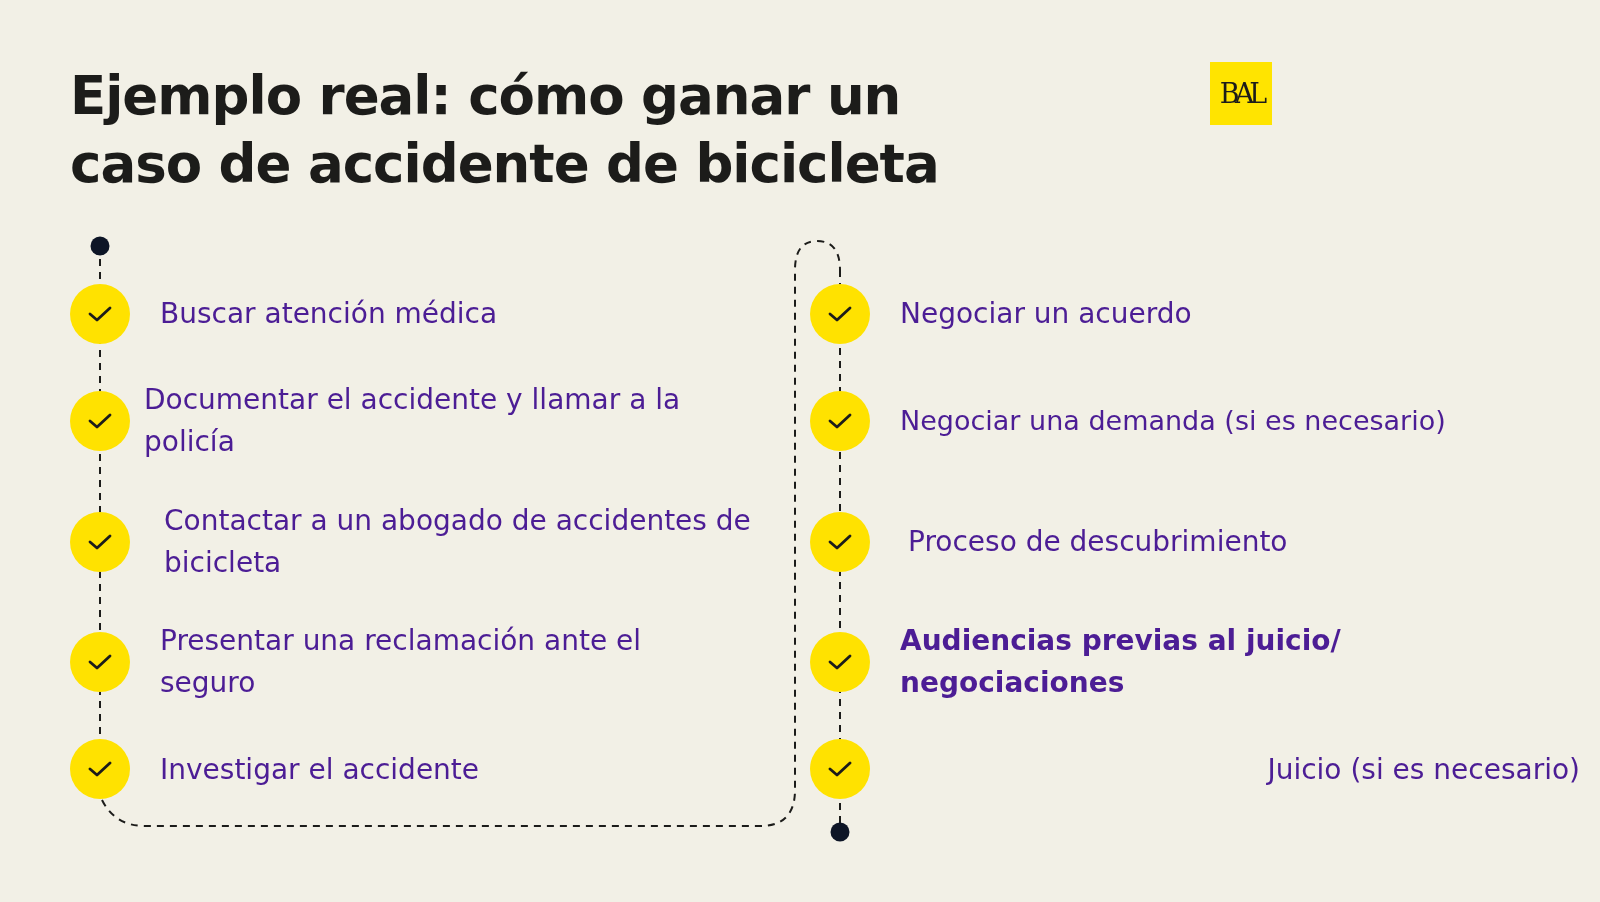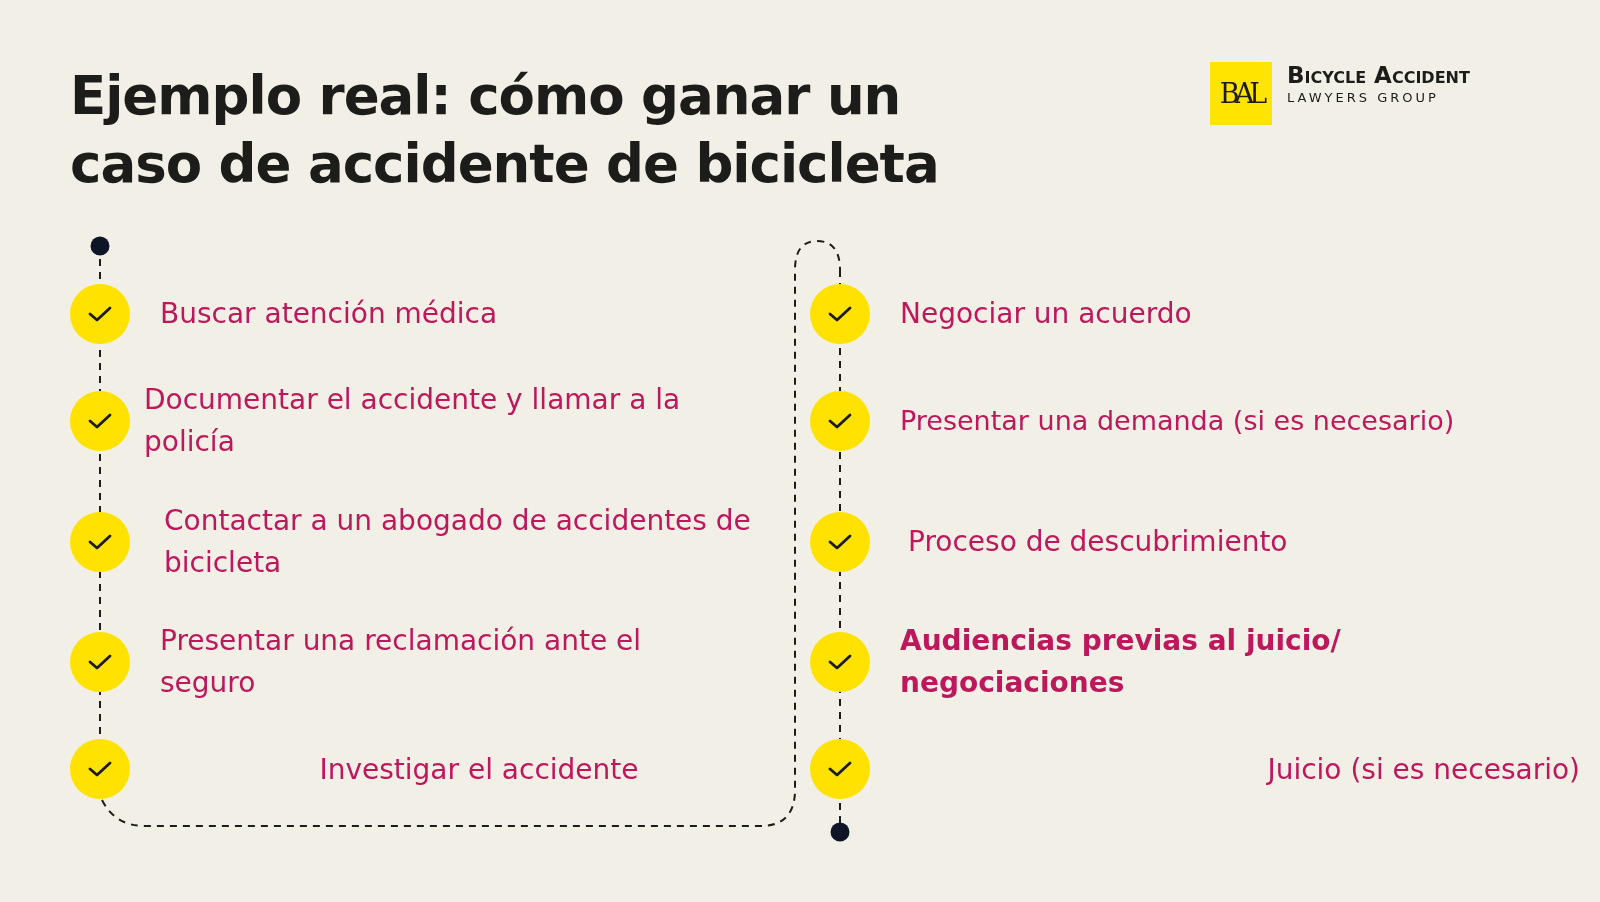--- a/index.html
+++ b/index.html
@@ -21,33 +21,29 @@
     font-family:"DejaVu Serif", "Liberation Serif", serif; font-size:27px; letter-spacing:-5px; color:#1c1c1a;
   }
   .logo-text { margin-left:15px; }
   .logo-name { font-size:23px; font-weight:bold; letter-spacing:0px; line-height:26px; }
   .logo-sub { font-size:13px; letter-spacing:3px; line-height:20px; }
   svg.lines { position:absolute; left:0; top:0; }
   .check {
     position:absolute; width:60px; height:60px; border-radius:50%; background:#ffe200;
     display:flex; align-items:center; justify-content:center;
   }
-  .label { position:absolute; font-size:28px; line-height:42px; color:#be185d; }
+  .label { position:absolute; font-size:28px; line-height:42px; color:#4c1d95; }
 </style>
 </head>
 <body>
 
 <h1 class="title">Ejemplo real: cómo ganar un caso de accidente de bicicleta</h1>
 
 <div class="logo">
   <div class="logo-box">BAL</div>
-  <div class="logo-text">
-    <div class="logo-name"><span style="font-variant:small-caps;">Bicycle Accident</span></div>
-    <div class="logo-sub">LAWYERS GROUP</div>
-  </div>
 </div>
 
 <svg class="lines" width="1600" height="902">
 
   <path d="M100 246 L100 790" stroke="#1c1c1a" stroke-width="2" stroke-dasharray="7 6" fill="none"></path>
 
   <path d="M102 800 Q115 826 145 826 L760 826 Q795 826 795 790 L795 270 Q795 241 817 241 Q840 241 840 270" stroke="#1c1c1a" stroke-width="2" stroke-dasharray="7 6" fill="none"></path>
 
   <path d="M840 270 L840 832" stroke="#1c1c1a" stroke-width="2" stroke-dasharray="7 6" fill="none"></path>
   <circle cx="100" cy="246" r="9.5" fill="#0d1526"></circle>
@@ -80,35 +76,35 @@
       <path d="M3 10 L10 16 L23 4" stroke="#1c1c1a" stroke-width="2.8" fill="none" stroke-linecap="round" stroke-linejoin="round"></path>
     </svg>
 </div>
 <div class="label" style="left:160px; top:620px; width:560px;">Presentar una reclamación ante el seguro</div>
 
 <div class="check" style="left:70px; top:739px;">
   <svg width="26" height="20" viewBox="0 0 26 20">
       <path d="M3 10 L10 16 L23 4" stroke="#1c1c1a" stroke-width="2.8" fill="none" stroke-linecap="round" stroke-linejoin="round"></path>
     </svg>
 </div>
-<div class="label" style="left:169px; top:749px; width:620px;text-align:center;">Investigar el accidente</div>
+<div class="label" style="left:160px; top:749px; width:620px;">Investigar el accidente</div>
 
 <div class="check" style="left:810px; top:284px;">
   <svg width="26" height="20" viewBox="0 0 26 20">
       <path d="M3 10 L10 16 L23 4" stroke="#1c1c1a" stroke-width="2.8" fill="none" stroke-linecap="round" stroke-linejoin="round"></path>
     </svg>
 </div>
 <div class="label" style="left:900px; top:293px; width:680px;">Negociar un acuerdo</div>
 
 <div class="check" style="left:810px; top:391px;">
   <svg width="26" height="20" viewBox="0 0 26 20">
       <path d="M3 10 L10 16 L23 4" stroke="#1c1c1a" stroke-width="2.8" fill="none" stroke-linecap="round" stroke-linejoin="round"></path>
     </svg>
 </div>
-<div class="label" style="left:900px; top:400px; width:690px; white-space:nowrap; font-size:27px;">Presentar una demanda (si es necesario)</div>
+<div class="label" style="left:900px; top:400px; width:690px; white-space:nowrap; font-size:27px;">Negociar una demanda (si es necesario)</div>
 
 <div class="check" style="left:810px; top:512px;">
   <svg width="26" height="20" viewBox="0 0 26 20">
       <path d="M3 10 L10 16 L23 4" stroke="#1c1c1a" stroke-width="2.8" fill="none" stroke-linecap="round" stroke-linejoin="round"></path>
     </svg>
 </div>
 <div class="label" style="left:900px; top:521px; width:680px;margin-left:8px;">Proceso de descubrimiento</div>
 
 <div class="check" style="left:810px; top:632px;">
   <svg width="26" height="20" viewBox="0 0 26 20">

